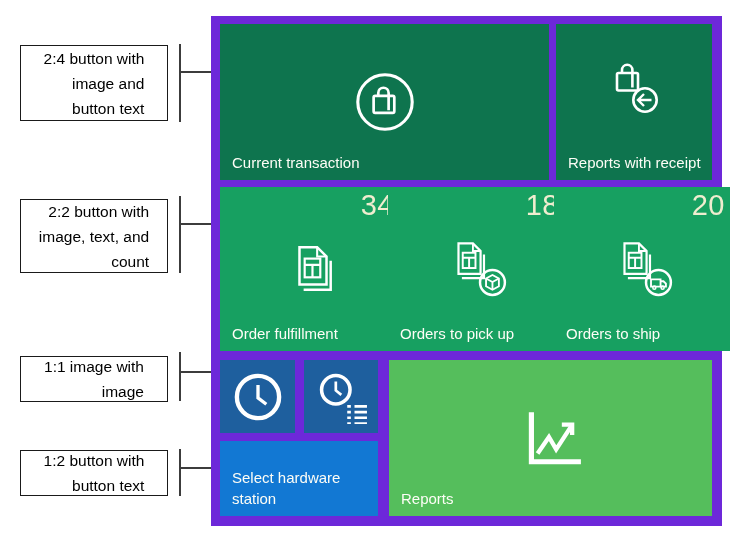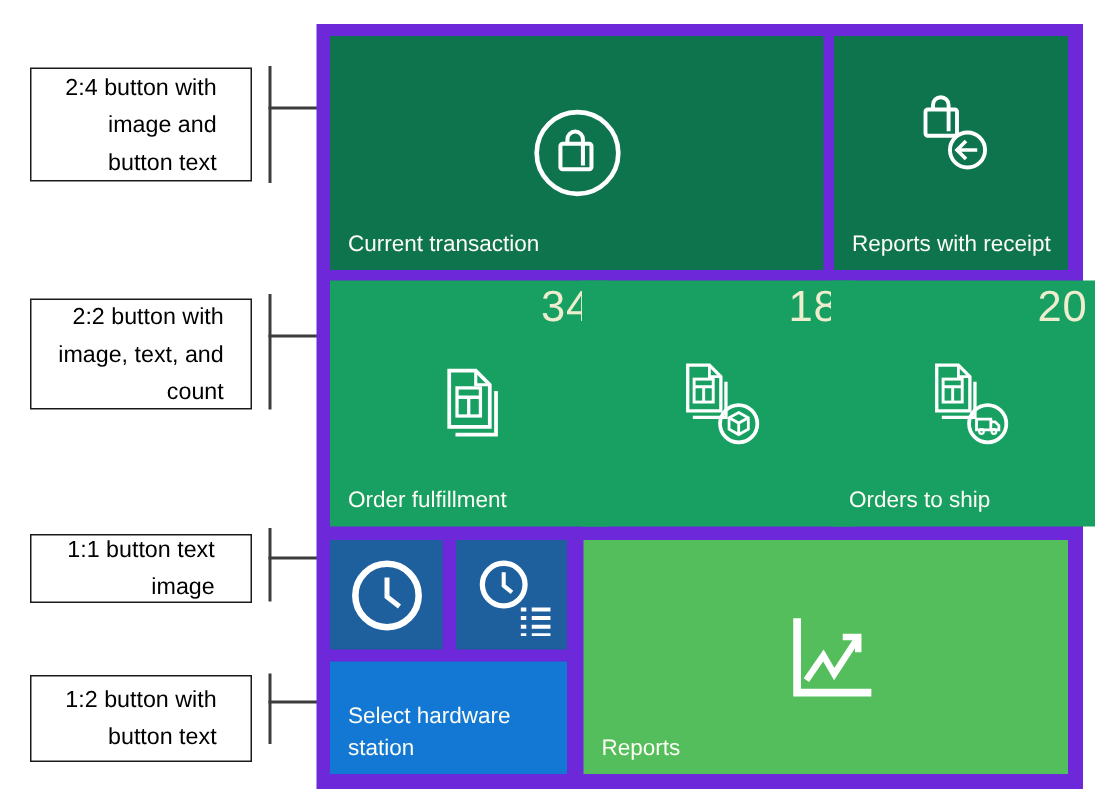--- a/index.html
+++ b/index.html
@@ -39,21 +39,21 @@
     position:absolute; left:20px; width:148px; border:1.5px solid #1a1a1a;
     display:flex; align-items:center; justify-content:center;
     background:#fff; box-sizing:border-box;
   }
   .callout-box .txt {
     font-size:15.5px; color:#000; text-align:right; line-height:25px; white-space:pre-line;
   }
   .cb1 { top:45px;  height:76px; }
   .cb2 { top:199px; height:74px; }
   .cb3 { top:356px; height:46px; }
-  .cb4 { top:450px; height:58px; }
+  .cb4 { top:450px; height:46px; }
   .conn { position:absolute; background:#3C3C3C; }
   .v1 { left:179px; top:44px;  width:2px; height:78px; }
   .h1 { left:179px; top:71px;  width:51px; height:2px; }
   .v2 { left:179px; top:196px; width:2px; height:77px; }
   .h2 { left:179px; top:223px; width:51px; height:2px; }
   .v3 { left:179px; top:352px; width:2px; height:49px; }
   .h3 { left:179px; top:371px; width:51px; height:2px; }
   .v4 { left:179px; top:449px; width:2px; height:47px; }
   .h4 { left:179px; top:467px; width:51px; height:2px; }
 </style>
@@ -66,21 +66,21 @@
     <div class="txt">2:4 button with
 image and
 button text</div>
   </div>
   <div class="callout-box cb2">
     <div class="txt">2:2 button with
 image, text, and
 count</div>
   </div>
   <div class="callout-box cb3">
-    <div class="txt">1:1 button text
+    <div class="txt">1:1 image with
 image</div>
   </div>
   <div class="callout-box cb4">
     <div class="txt">1:2 button with
 button text</div>
   </div>
 
   <div class="conn v1"></div>
   <div class="conn h1"></div>
   <div class="conn v2"></div>
@@ -138,20 +138,21 @@
             <path d="M27 4 V13 H36" stroke-width="2.2"></path>
             <path d="M40 17 V45 H14" stroke-width="2.6"></path>
             <rect x="15" y="15" width="15" height="18" stroke-width="2.3"></rect>
             <path d="M15 21 H30 M22.5 21 V33" stroke-width="2.3"></path>
           </g>
           <circle cx="41" cy="41" r="12" stroke-width="2.4"></circle>
           <path d="M41 33.8 L47.2 37.2 V44.6 L41 48 L34.8 44.6 V37.2 Z" stroke-width="1.8"></path>
           <path d="M34.8 37.2 L41 40.6 L47.2 37.2 M41 40.6 V48" stroke-width="1.8"></path>
         </svg>
       </div>
+      <div class="tile-label">Orders to pick up</div>
     </div>
 
     <div class="tile t-mid tile-ship">
       <div class="tile-count">20</div>
       <div class="icon-wrap">
         <svg width="58" height="58" viewBox="0 0 56 56" fill="none" stroke="#FFFFFF">
           <g transform="scale(0.82)">
             <path d="M10 4 H27 L36 13 V40 H10 Z" stroke-width="2.6"></path>
             <path d="M27 4 V13 H36" stroke-width="2.2"></path>
             <path d="M40 17 V45 H14" stroke-width="2.6"></path>

